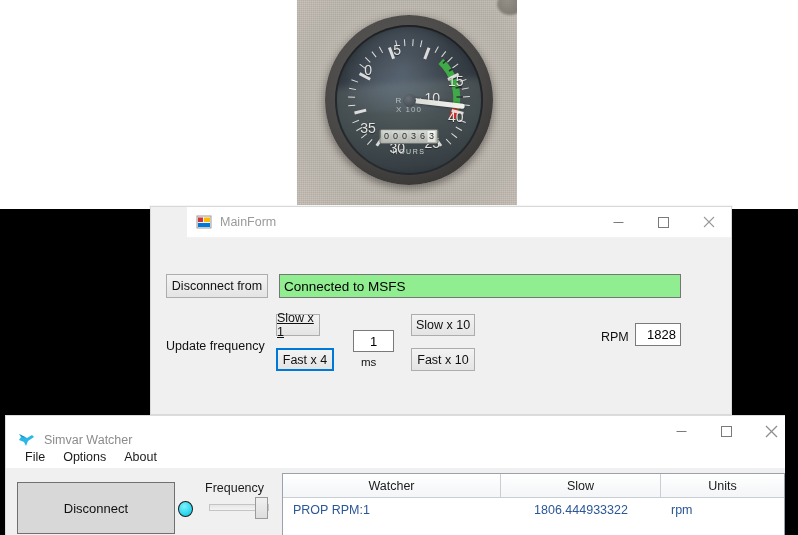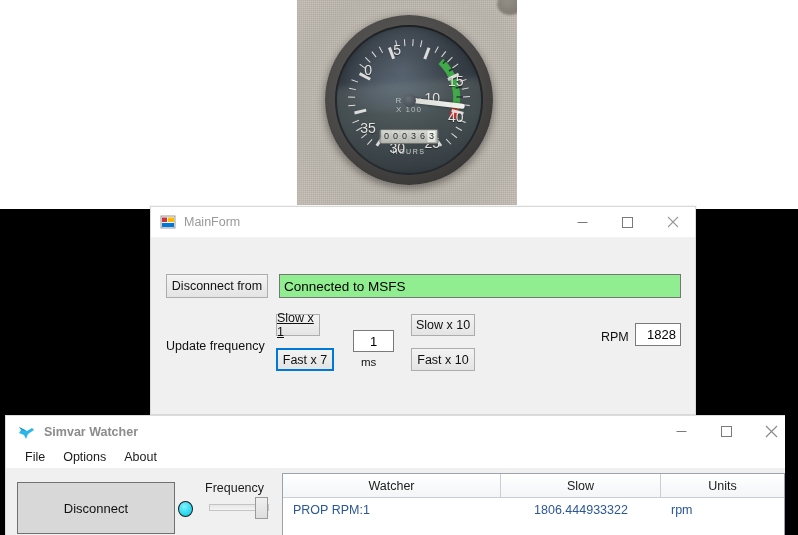--- a/index.html
+++ b/index.html
@@ -99,20 +99,21 @@
     position:absolute;left:50%;top:83%;transform:translate(-50%,0);
     color:#e6e8e3;font-size:7px;letter-spacing:1.5px;opacity:.85;
     font-family:"Liberation Sans",sans-serif;
   }
 
   
   .mainform{
     position:absolute;left:150px;top:206px;width:544px;height:207px;
     background:#f0f0f0;border:1px solid #d9d9d9;
     box-shadow:0 0 0 1px rgba(0,0,0,.04);
+    padding-left:36px;
   }
   .mf-title{
     height:30px;background:#ffffff;display:flex;align-items:center;
     position:relative;border-bottom:1px solid #f2f2f2;
   }
   .mf-icon{width:16px;height:16px;margin-left:9px;position:relative;flex:none;}
   .mf-title-text{
     margin-left:8px;color:#9a9a9a;font-size:12.5px;font-family:"Liberation Sans",sans-serif;
   }
   .wbtns{position:absolute;right:0;top:0;height:30px;display:flex;}
@@ -142,21 +143,21 @@
     display:flex;align-items:center;padding-left:4px;
     font-size:13.5px;color:#000;font-family:"Liberation Sans",sans-serif;
   }
   .lbl{font-family:"Liberation Sans",sans-serif;font-size:12.5px;color:#101010;}
 
   
   .watcher{
     position:absolute;left:5px;top:415px;width:788px;height:120px;
     background:#f0f0f0;border-left:1px solid #dcdcdc;border-top:1px solid #dcdcdc;
   }
-  .sw-title{height:31px;background:#ffffff;display:flex;align-items:center;position:relative;font-weight:bold;}
+  .sw-title{height:31px;background:#ffffff;display:flex;align-items:flex-end;position:relative;}
   .sw-icon{width:18px;height:16px;margin-left:11px;flex:none;}
   .sw-title-text{margin-left:9px;color:#8c8c8c;font-size:12.5px;}
   .sw-menu{
     height:21px;background:#ffffff;display:flex;align-items:center;gap:0;
     padding-left:10px;border-bottom:1px solid #e6e6e6;
   }
   .menu-item{
     font-size:12.5px;color:#1b1b1b;padding:0 9px;line-height:21px;
     font-family:"Liberation Sans",sans-serif;
   }
@@ -331,21 +332,21 @@
     </div>
 
     <div class="mf-body">
       <div class="btn" style="position:absolute;left:15px;top:36px;width:102px;height:24px;">Disconnect from</div>
 
       <div class="statusbox">Connected to MSFS</div>
 
       <div class="lbl" style="position:absolute;left:15px;top:101px;">Update frequency</div>
 
       <div class="btn" style="position:absolute;left:125px;top:76px;width:44px;height:22px;text-decoration:underline;">Slow x 1</div>
-      <div class="btn focused" style="position:absolute;left:125px;top:110px;width:58px;height:23px;">Fast x 7</div>
+      <div class="btn focused" style="position:absolute;left:125px;top:110px;width:58px;height:23px;">Fast x 4</div>
 
       <div class="tbox" style="position:absolute;left:202px;top:92px;width:41px;height:22px;justify-content:center;">1</div>
       <div class="lbl" style="position:absolute;left:210px;top:118px;font-size:11.5px;">ms</div>
 
       <div class="btn" style="position:absolute;left:260px;top:76px;width:64px;height:22px;">Slow x 10</div>
       <div class="btn" style="position:absolute;left:260px;top:110px;width:64px;height:23px;">Fast x 10</div>
 
       <div class="lbl" style="position:absolute;left:450px;top:92px;">RPM</div>
       <div class="tbox" style="position:absolute;left:484px;top:85px;width:46px;height:23px;justify-content:flex-end;padding-right:4px;">1828</div>
     </div>

